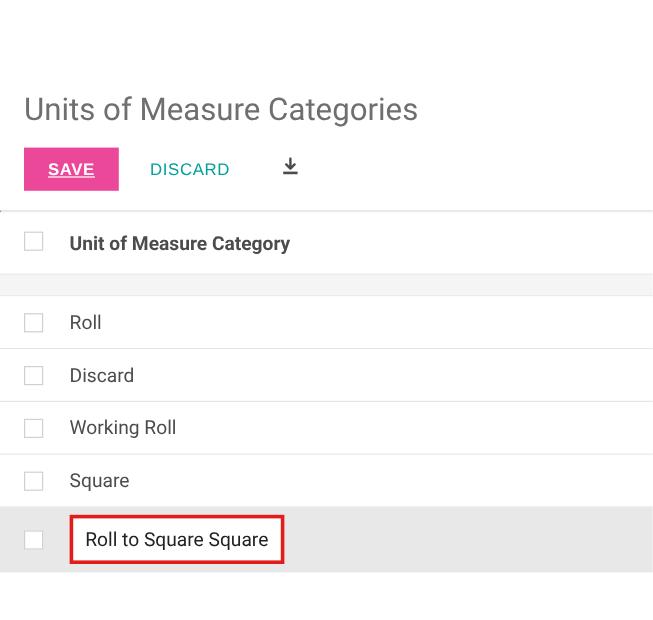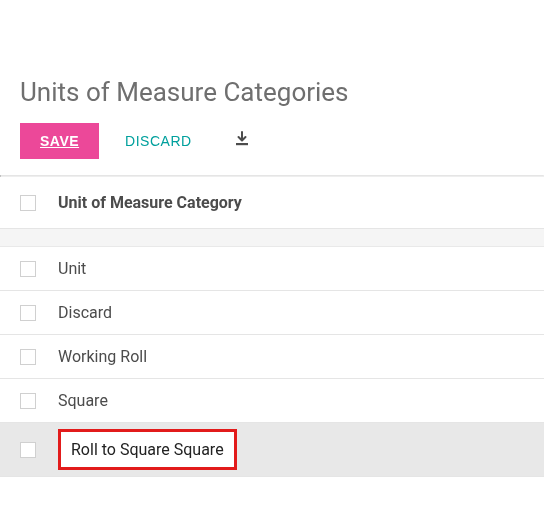--- a/index.html
+++ b/index.html
@@ -56,21 +56,20 @@
       cursor: pointer;
       font-size: 16px;
       margin-left: 4px;
     }
     .divider {
       border-top: 1px solid #e5e5e5;
       margin: 0;
     }
     .list-header {
       display: flex;
-      align-items: center;
       padding: 16px 20px;
       border-bottom: 1px solid #e5e5e5;
     }
     .checkbox {
       width: 16px;
       height: 16px;
       border: 1px solid #d0d0d0;
       background: #fff;
       margin-right: 22px;
       cursor: pointer;
@@ -136,21 +135,21 @@
   <div class="checkbox"></div>
   <div class="col-title">Unit of Measure Category</div>
 </div>
 
 <div class="gap-top"></div>
 
 <div class="list-body">
 
 <div class="row">
       <div class="checkbox"></div>
-      <div>Unit</div>
+      <div>Roll</div>
     </div>
     <div class="row">
       <div class="checkbox"></div>
       <div>Discard</div>
     </div>
     <div class="row">
       <div class="checkbox"></div>
       <div>Working Roll</div>
     </div>
     <div class="row">

